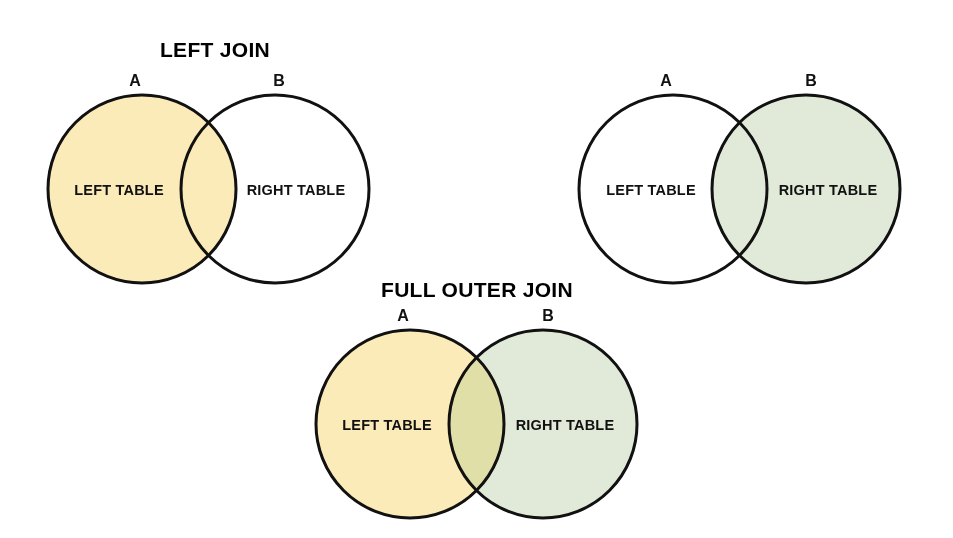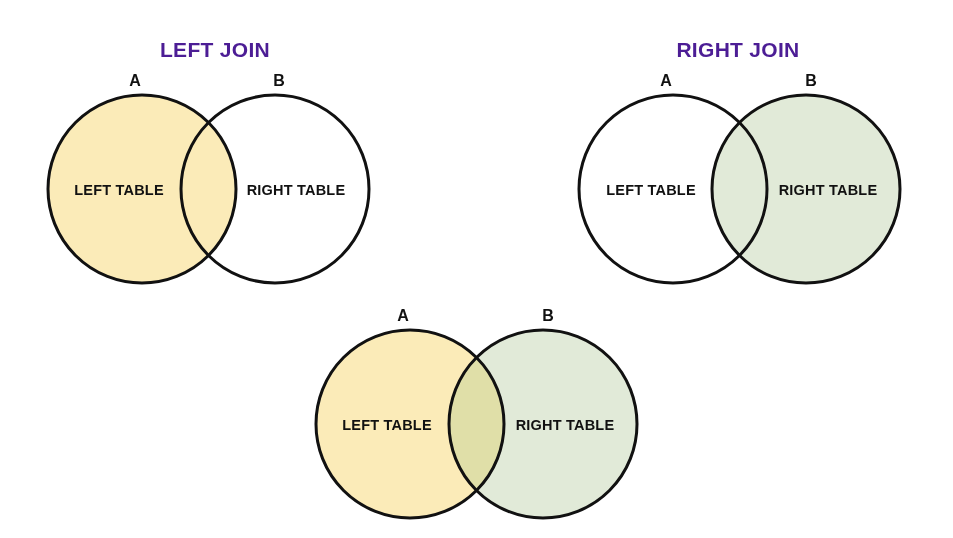--- a/index.html
+++ b/index.html
@@ -24,21 +24,21 @@
     position: absolute;
   }
   .figure-title {
     position: absolute;
     left: 0;
     width: 100%;
     text-align: center;
     font-size: 21px;
     font-weight: bold;
     letter-spacing: 0.3px;
-    color: #4c1d95;
+    color: #000000;
     white-space: nowrap;
   }
   .venn-stage {
     position: absolute;
     left: 0;
     top: 0;
     width: 100%;
     height: 100%;
   }
   .set-label {
@@ -89,21 +89,20 @@
         <circle cx="142" cy="189" r="94" fill="none" stroke="#111111" stroke-width="3"></circle>
       </svg>
       <div class="set-label" style="left:135px; top:72px;">A</div>
       <div class="set-label" style="left:279px; top:72px;">B</div>
       <div class="table-label" style="left:119px; top:190px;">LEFT TABLE</div>
       <div class="table-label" style="left:296px; top:190px;">RIGHT TABLE</div>
     </div>
   </div>
 
   <div class="venn-figure" style="left:523px; top:0px; width:430px; height:300px;">
-    <div class="figure-title" style="top:38px; left:0; width:430px;">RIGHT JOIN</div>
     <div class="venn-stage">
       <svg width="430" height="300" viewBox="0 0 430 300">
         <defs>
           <clipPath id="clipB-rj">
               <circle cx="283" cy="189" r="94"></circle>
             </clipPath>
         </defs>
 
         <circle cx="150" cy="189" r="94" fill="#ffffff" fill-opacity="0"></circle>
 
@@ -117,20 +116,21 @@
         <circle cx="283" cy="189" r="94" fill="none" stroke="#111111" stroke-width="3"></circle>
       </svg>
       <div class="set-label" style="left:143px; top:72px;">A</div>
       <div class="set-label" style="left:288px; top:72px;">B</div>
       <div class="table-label" style="left:128px; top:190px;">LEFT TABLE</div>
       <div class="table-label" style="left:305px; top:190px;">RIGHT TABLE</div>
     </div>
   </div>
 
   <div class="venn-figure" style="left:262px; top:266px; width:430px; height:272px;">
+    <div class="figure-title" style="top:12px; left:0; width:430px;">FULL OUTER JOIN</div>
     <div class="venn-stage">
       <svg width="430" height="272" viewBox="0 0 430 272">
         <defs>
           <clipPath id="clipA-foj">
               <circle cx="148" cy="158" r="94"></circle>
             </clipPath>
         </defs>
 
         <circle cx="148" cy="158" r="94" fill="#FBEBB8"></circle>
 

